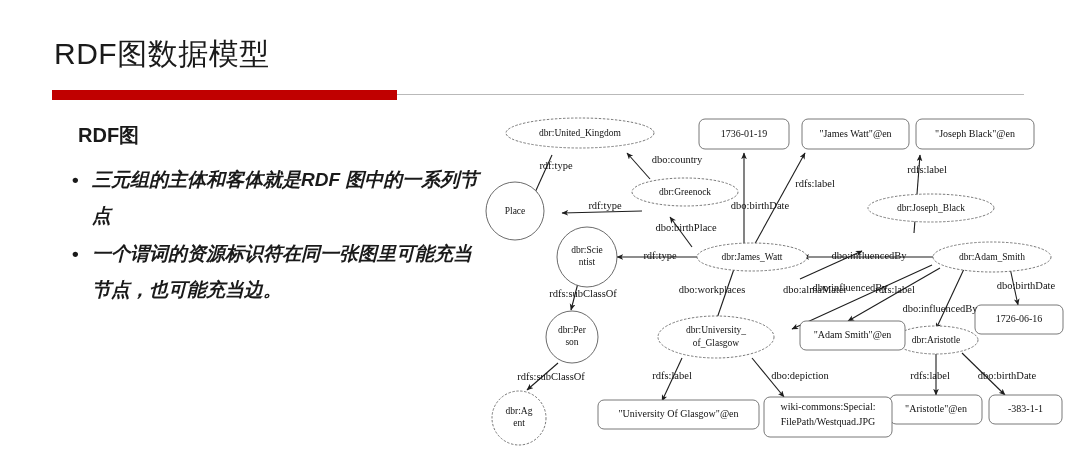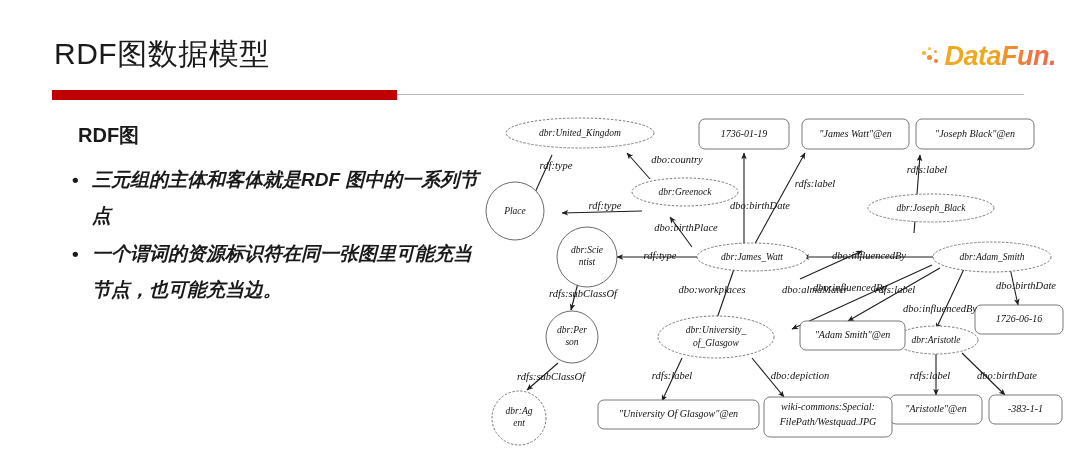--- a/index.html
+++ b/index.html
@@ -109,21 +109,20 @@
   }
   .bullet-text { flex: 1 1 auto; font-style: italic; }
 
   
   #graph {
     position: absolute;
     left: 470px;
     top: 105px;
     width: 610px;
     height: 365px;
-    font-style: italic;
   }
   #graph svg { display: block; }
   .node-txt {
     font-family: "Liberation Serif", serif;
     font-size: 9.5px;
     fill: #111111;
     text-anchor: middle;
     dominant-baseline: middle;
   }
   .edge-txt {
@@ -164,30 +163,20 @@
 </style>
 </head>
 <body>
 
 <div id="slide">
 
   <div id="slide-title">RDF图数据模型</div>
   <div id="title-rule-red"></div>
   <div id="title-rule-grey"></div>
 
-  <div id="logo">
-    <span id="logo-dots">
-      <i></i>
-        <i></i>
-        <i></i>
-        <i></i>
-        <i></i>
-    </span>
-    <span id="logo-text">DataFun.</span>
-  </div>
 
   <div id="subhead">RDF图</div>
 
   <div class="bullet-row" id="bullet-0">
     <span class="bullet-dot">•</span>
     <span class="bullet-text">三元组的主体和客体就是RDF 图中的一系列节点</span>
   </div>
 
   <div class="bullet-row" id="bullet-1">
     <span class="bullet-dot">•</span>

